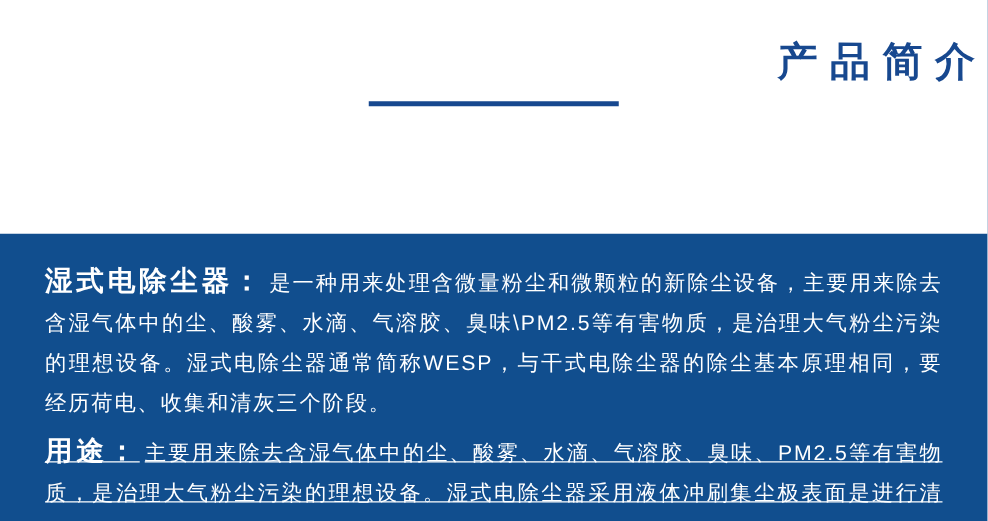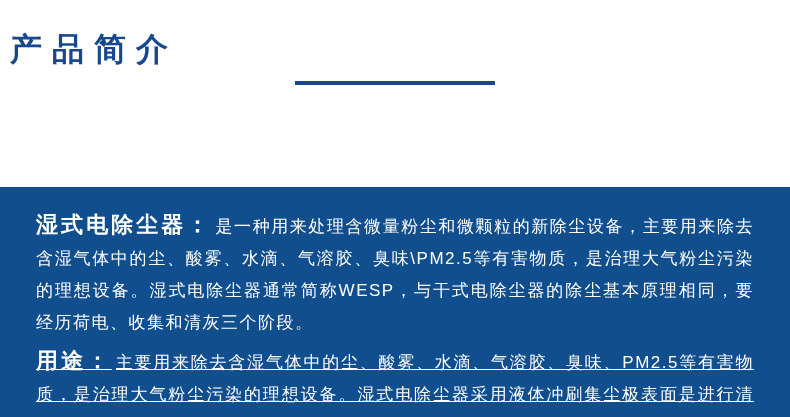--- a/index.html
+++ b/index.html
@@ -12,21 +12,21 @@
   * { margin: 0; padding: 0; box-sizing: border-box; }
   html, body { background: #ffffff; }
   body {
     width: 790px;
     height: 417px;
     overflow: hidden;
     font-family: "Liberation Sans", "DejaVu Sans", sans-serif;
   }
   .page { width: 790px; height: 417px; }
 
-  .header { text-align: left; padding-top: 27px; height: 143px; border-radius: 20px; }
+  .header { text-align: right; padding-top: 27px; height: 143px; border-radius: 20px; }
   .page-title {
     color: var(--title, #17488f);
     font-size: 32px;
     font-weight: bold;
     letter-spacing: 10px;
     text-indent: 10px; 
     line-height: 1.4;
   }
   .title-underline {
     width: 200px;

